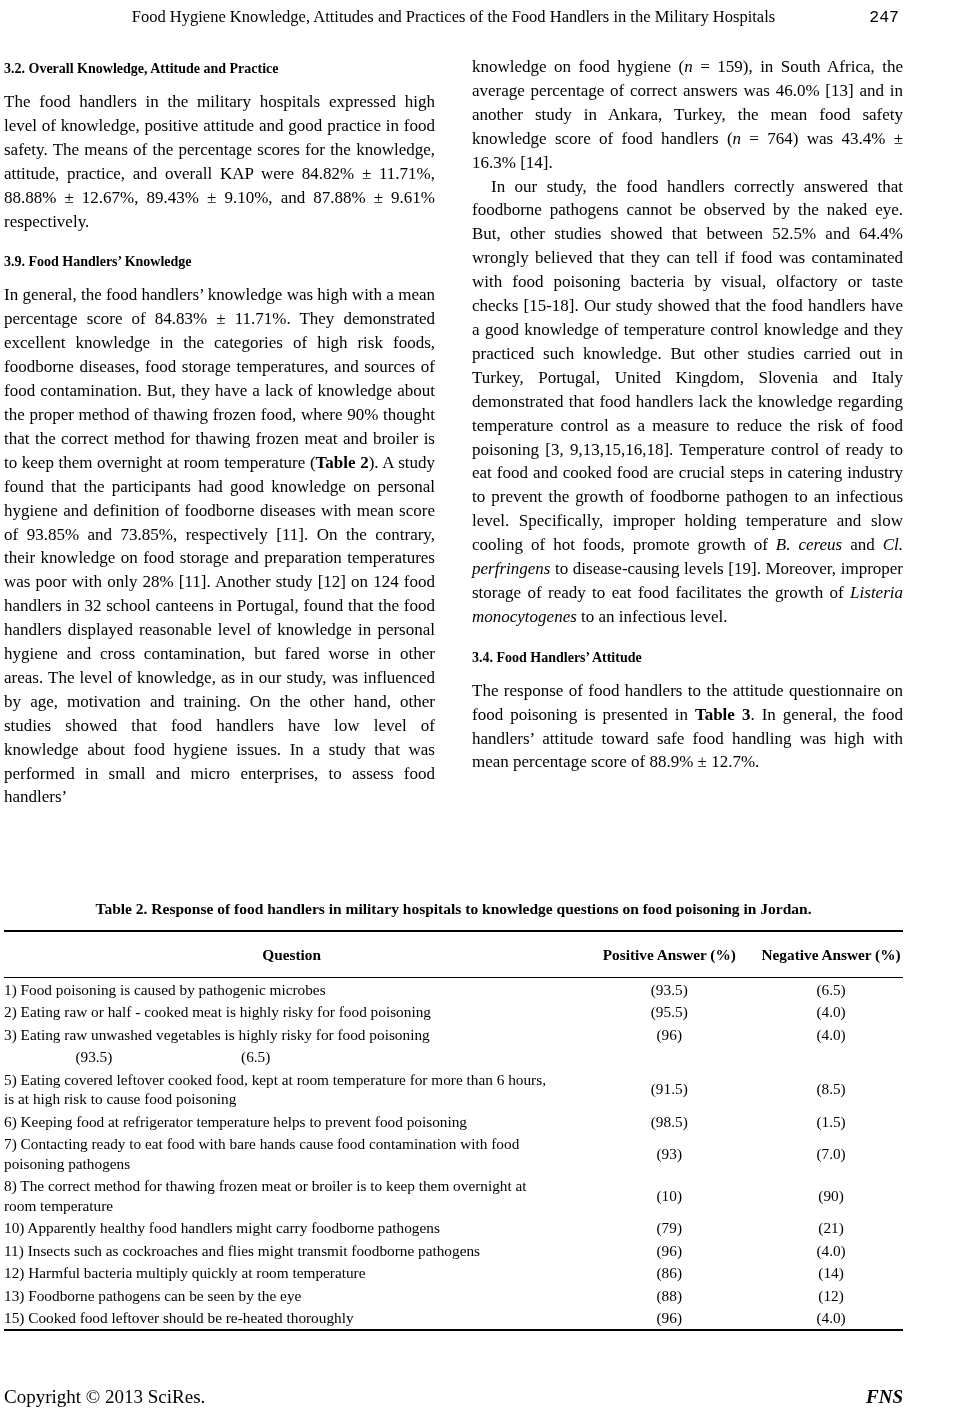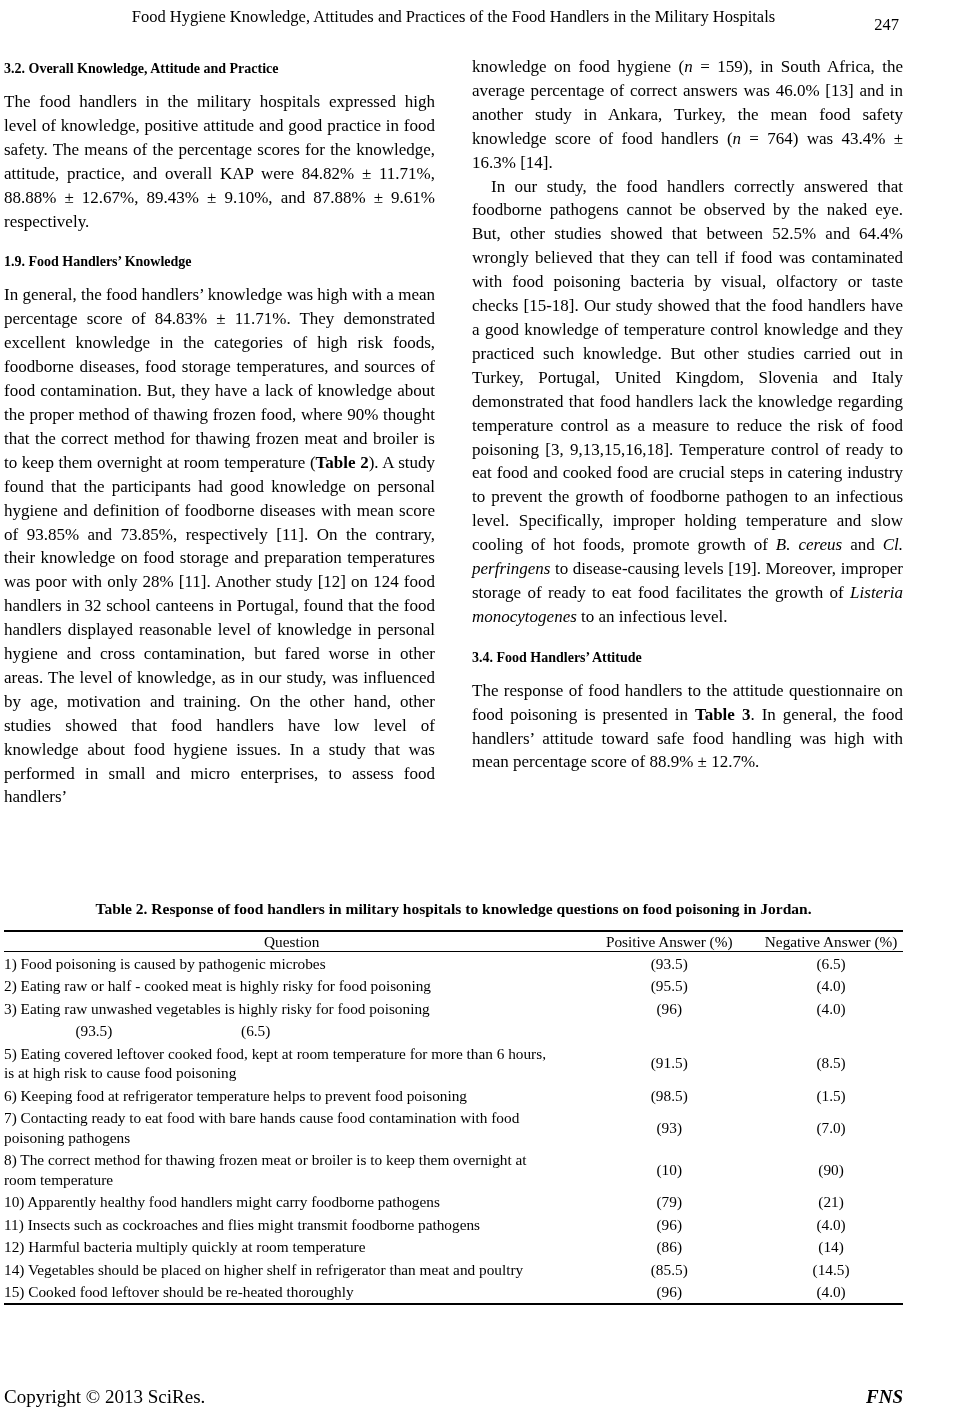--- a/index.html
+++ b/index.html
@@ -25,21 +25,22 @@
     font-size: 16.5px;
     line-height: 22px;
   }
   .running-head .title {
     text-align: center;
     margin: 0 60px;
   }
   .running-head .pageno {
     position: absolute;
     right: 4px;
-    top: 8px;
+    top: 1px;
+    font-family: Liberation Mono, monospace;
   }
   
   .columns {
     display: flex;
     gap: 37px;
     margin-top: 27px;
     height: 820px;
     overflow: hidden;
   }
   .col {
@@ -71,22 +72,22 @@
   .tbl {
     margin-top: 11px;
     border-top: 2px solid #000;
     border-bottom: 2px solid #000;
     font-size: 15.3px;
   }
   .tbl-header {
     display: flex;
     align-items: flex-end;
     border-bottom: 1.5px solid #000;
-    font-weight: normal;
-    padding: 0 0;
+    font-weight: bold;
+    padding: 13px 0;
     line-height: 19px;
   }
   .tbl-row {
     display: flex;
     align-items: center;
     padding: 1.5px 0;
   }
   .c-q { width: 64%; }
   .c-p { width: 20%; text-align: center; }
   .c-n { width: 16%; text-align: center; }
@@ -121,21 +122,21 @@
   <div class="running-head">
     <div class="title">Food Hygiene Knowledge, Attitudes and Practices of the Food Handlers in the Military Hospitals</div>
     <div class="pageno">247</div>
   </div>
 
   <div class="columns">
 
     <div class="col">
       <div class="sec-heading first">3.2. Overall Knowledge, Attitude and Practice</div>
       <p>The food handlers in the military hospitals expressed high level of knowledge, positive attitude and good practice in food safety. The means of the percentage scores for the knowledge, attitude, practice, and overall KAP were 84.82% ± 11.71%, 88.88% ± 12.67%, 89.43% ± 9.10%, and 87.88% ± 9.61% respectively.</p>
-      <div class="sec-heading">1.9. Food Handlers’ Knowledge</div>
+      <div class="sec-heading">3.9. Food Handlers’ Knowledge</div>
       <p><span>In general, the food handlers’ knowledge was high with a mean percentage score of 84.83% ± 11.71%. They demonstrated excellent knowledge in the categories of high risk foods, foodborne diseases, food storage temperatures, and sources of food contamination. But, they have a lack of knowledge about the proper method of thawing frozen food, where 90% thought that the correct method for thawing frozen meat and broiler is to keep them overnight at room temperature (</span><span class="seg-b">Table 2</span><span>). A study found that the participants had good knowledge on personal hygiene and definition of foodborne diseases with mean score of 93.85% and 73.85%, respectively [11]. On the contrary, their knowledge on food storage and preparation temperatures was poor with only 28% [11]. Another study [12] on 124 food handlers in 32 school canteens in Portugal, found that the food handlers displayed reasonable level of knowledge in personal hygiene and cross contamination, but fared worse in other areas. The level of knowledge, as in our study, was influenced by age, motivation and training. On the other hand, other studies showed that food handlers have low level of knowledge about food hygiene issues. In a study that was performed in small and micro enterprises, to assess food handlers’</span></p>
     </div>
 
     <div class="col">
       <p><span>knowledge on food hygiene (</span><span class="seg-i">n</span><span> = 159), in South Africa, the average percentage of correct answers was 46.0% [13] and in another study in Ankara, Turkey, the mean food safety knowledge score of food handlers (</span><span class="seg-i">n</span><span> = 764) was 43.4% ± 16.3% [14].</span></p>
       <p class="indent"><span>In our study, the food handlers correctly answered that foodborne pathogens cannot be observed by the naked eye. But, other studies showed that between 52.5% and 64.4% wrongly believed that they can tell if food was contaminated with food poisoning bacteria by visual, olfactory or taste checks [15-18]. Our study showed that the food handlers have a good knowledge of temperature control knowledge and they practiced such knowledge. But other studies carried out in Turkey, Portugal, United Kingdom, Slovenia and Italy demonstrated that food handlers lack the knowledge regarding temperature control as a measure to reduce the risk of food poisoning [3, 9,13,15,16,18]. Temperature control of ready to eat food and cooked food are crucial steps in catering industry to prevent the growth of foodborne pathogen to an infectious level. Specifically, improper holding temperature and slow cooling of hot foods, promote growth of </span><span class="seg-i">B. cereus</span><span> and </span><span class="seg-i">Cl. perfringens</span><span> to disease-causing levels [19]. Moreover, improper storage of ready to eat food facilitates the growth of </span><span class="seg-i">Listeria monocytogenes</span><span> to an infectious level.</span></p>
       <div class="sec-heading">3.4. Food Handlers’ Attitude</div>
       <p><span>The response of food handlers to the attitude questionnaire on food poisoning is presented in </span><span class="seg-b">Table 3</span><span>. In general, the food handlers’ attitude toward safe food handling was high with mean percentage score of 88.9% ± 12.7%.</span></p>
     </div>
 
@@ -212,26 +213,26 @@
     <div class="c-p cell-v">(96)</div>
     <div class="c-n cell-v">(4.0)</div>
   </div>
 
   <div class="tbl-row">
     <div class="c-q cell-q">12) Harmful bacteria multiply quickly at room temperature</div>
     <div class="c-p cell-v">(86)</div>
     <div class="c-n cell-v">(14)</div>
   </div>
 
-
-  <div class="tbl-row">
-    <div class="c-q cell-q">14) Vegetables should be placed on higher shelf in refrigerator than meat and poultry</div>
-    <div class="c-p cell-v">(85.5)</div>
-    <div class="c-n cell-v">(14.5)</div>
-  </div>
+  <div class="tbl-row">
+    <div class="c-q cell-q">13) Foodborne pathogens can be seen by the eye</div>
+    <div class="c-p cell-v">(88)</div>
+    <div class="c-n cell-v">(12)</div>
+  </div>
+
 
   <div class="tbl-row">
     <div class="c-q cell-q">15) Cooked food leftover should be re-heated thoroughly</div>
     <div class="c-p cell-v">(96)</div>
     <div class="c-n cell-v">(4.0)</div>
   </div>
 </div>
   </div>
 
   <div class="footer">

